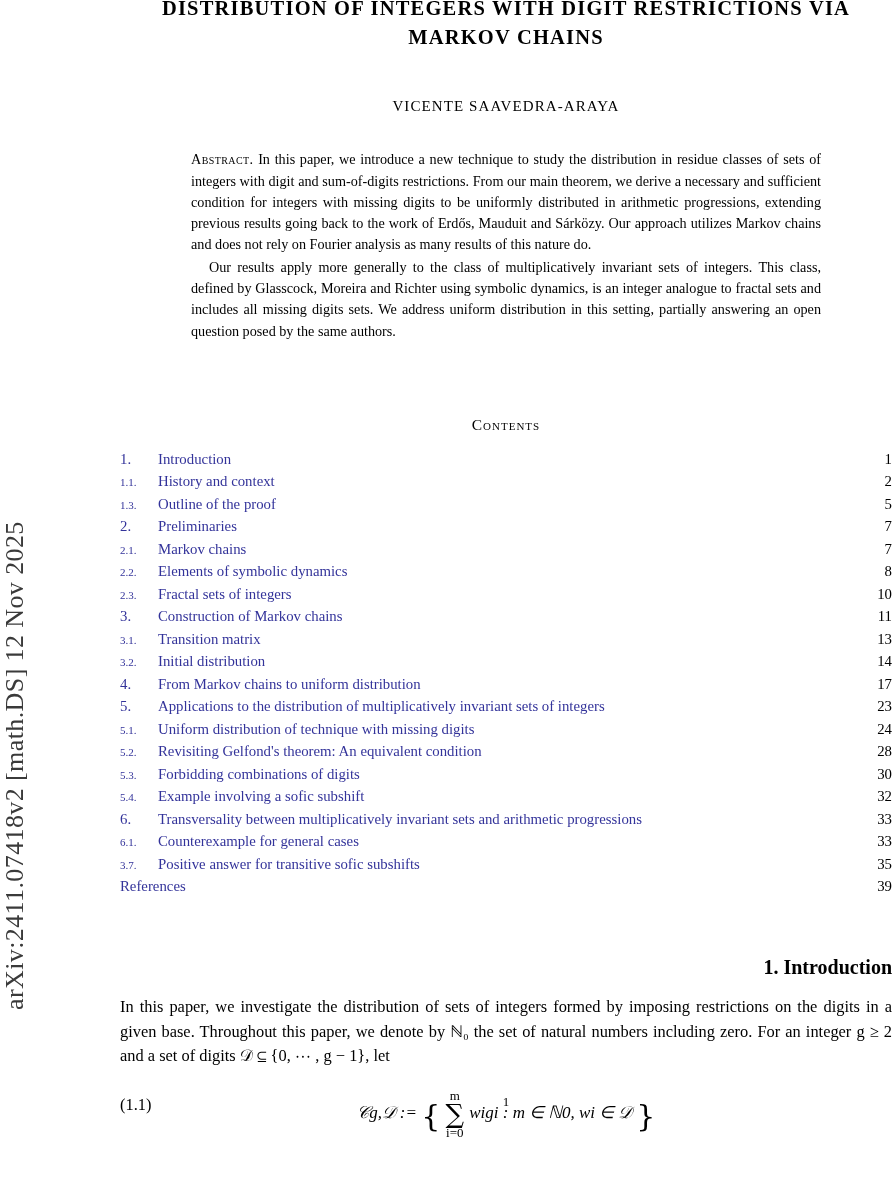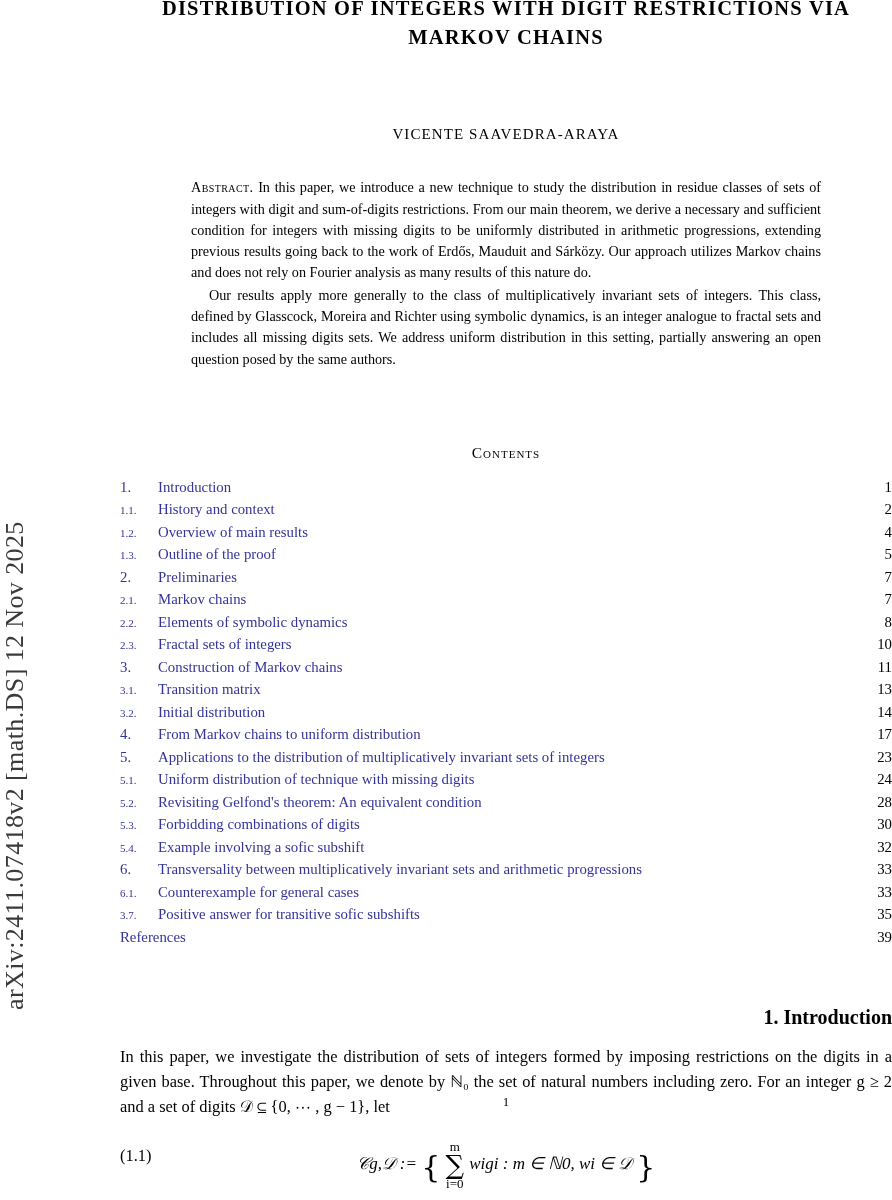--- a/index.html
+++ b/index.html
@@ -54,21 +54,21 @@
     line-height: 1.42;
     margin-top: -6px;
     font-family: "Liberation Serif", serif;
   }
   .title .line2 { display: block; }
 
   .author {
     text-align: center;
     font-size: 15px;
     letter-spacing: 1.1px;
-    margin-top: 74px;
+    margin-top: 46px;
     font-variant: small-caps;
     font-family: "Liberation Serif", serif;
   }
 
   .abstract {
     margin: 34px auto 0 auto;
     width: 630px;
     font-size: 14.2px;
     line-height: 1.50;
     text-align: justify;
@@ -215,25 +215,20 @@
       <span class="toc-label">Introduction</span>
       <span class="toc-page">1</span>
     </div>
 
     <div class="toc-row">
       <span class="toc-num sub">1.1.</span>
       <span class="toc-label">History and context</span>
       <span class="toc-page">2</span>
     </div>
 
-    <div class="toc-row">
-      <span class="toc-num sub">1.2.</span>
-      <span class="toc-label">Overview of main results</span>
-      <span class="toc-page">4</span>
-    </div>
 
     <div class="toc-row">
       <span class="toc-num sub">1.3.</span>
       <span class="toc-label">Outline of the proof</span>
       <span class="toc-page">5</span>
     </div>
 
     <div class="toc-row">
       <span class="toc-num">2.</span>
       <span class="toc-label">Preliminaries</span>

